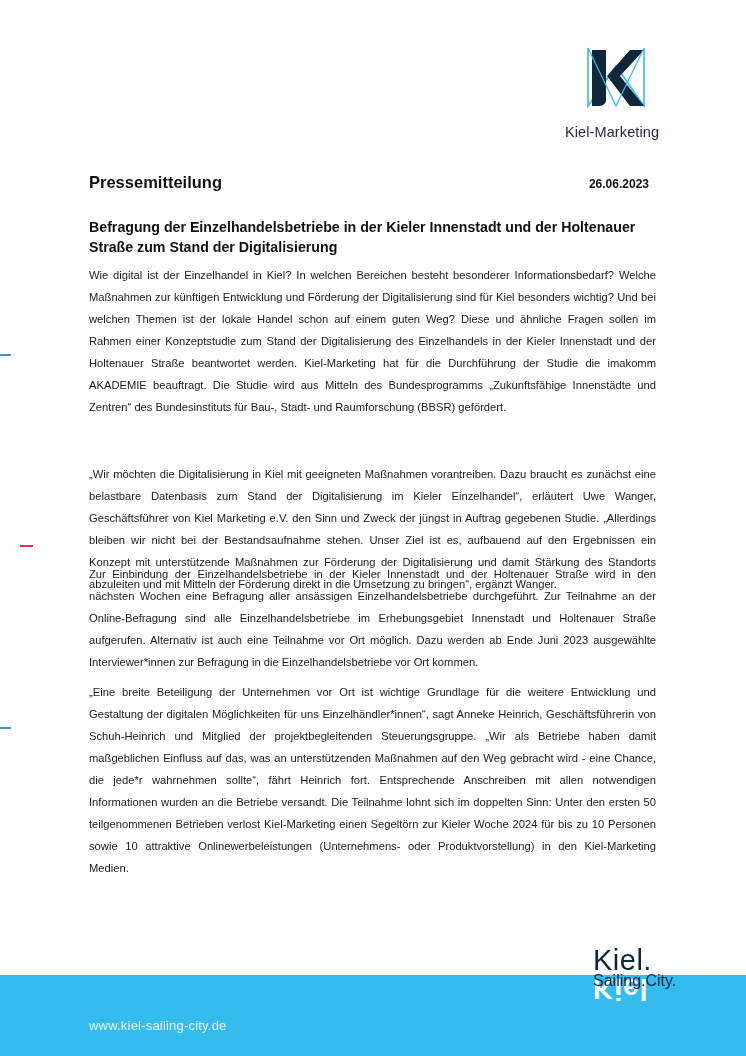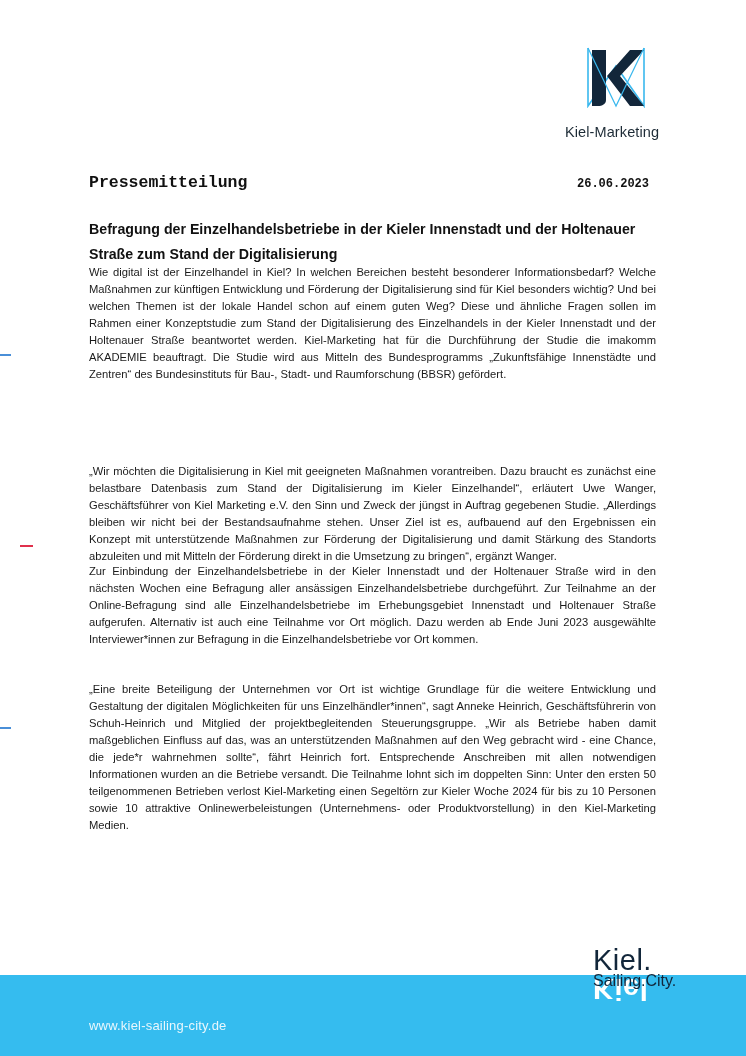--- a/index.html
+++ b/index.html
@@ -11,31 +11,31 @@
   .logo-top-text {
     position: absolute; left: 565px; top: 116px; font-size: 14.5px; color: #1d2b36;
     letter-spacing: 0.1px;
     margin-top: 8px;
   }
   .margin-mark { position: absolute; height: 1.5px; }
   .mark1 { left: 0; top: 354px; width: 11px; background: #4a8fd8; }
   .mark2 { left: 20px; top: 545px; width: 13px; background: #e0304c; }
   .mark3 { left: 0; top: 727px; width: 11px; background: #4a8fd8; }
 
-  .heading-row { position: absolute; left: 89px; top: 173px; width: 560px; height: 22px; font-family: Liberation Mono, monospace; }
+  .heading-row { position: absolute; left: 89px; top: 173px; width: 560px; height: 22px; }
   .press-title { position: absolute; left: 0; top: 0; font-size: 16.5px; font-weight: bold; color: #111; }
   .press-date { position: absolute; right: 0; top: 4px; font-size: 12px; font-weight: bold; color: #111; }
 
   .subtitle {
     position: absolute; left: 89px; top: 217px; width: 560px;
-    font-size: 14.2px; font-weight: bold; line-height: 25px; color: #111;
+    font-size: 14.2px; font-weight: bold; line-height: 20px; color: #111;
   }
   .body-text {
     position: absolute; left: 89px; width: 567px;
-    font-size: 11.2px; line-height: 17px; text-align: justify; color: #1a1a1a;
+    font-size: 11.2px; line-height: 22px; text-align: justify; color: #1a1a1a;
     margin: 0;
   }
   .p1 { top: 264px; }
   .p2 { top: 463px; }
   .p3 { top: 563px; }
   .p4 { top: 681px; }
 
   .footer-band {
     position: absolute; left: 0; top: 975px; width: 746px; height: 81px; background: #35bcef;
   }

